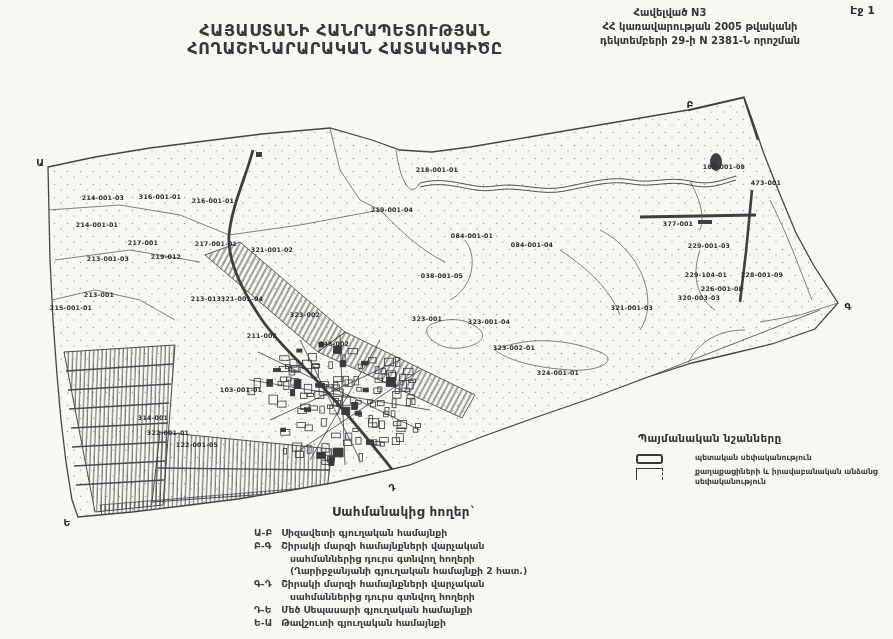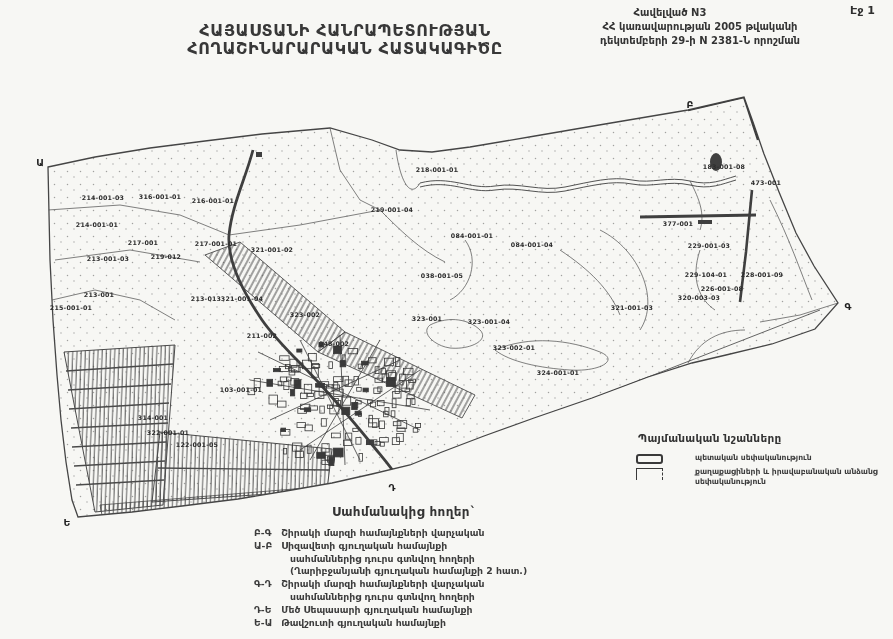--- a/index.html
+++ b/index.html
@@ -332,22 +332,22 @@
             <div>քաղաքացիների և իրավաբանական անձանց</div>
             <div>սեփականություն</div>
           </div>
         </div>
       </div>
   </div>
 
   <div class="adjacent">
     <div class="adjacent-title">Սահմանակից հողեր`</div>
     <div id="adjacent-rows">
+        <div class="adj-line"><span class="code">Ա-Բ</span> Սիզավետի գյուղական համայնքի</div>
         <div class="adj-line"><span class="code">Բ-Գ</span> Շիրակի մարզի համայնքների վարչական</div>
-        <div class="adj-line"><span class="code">Ա-Բ</span> Սիզավետի գյուղական համայնքի</div>
         <div class="adj-line adj-cont">սահմաններից  դուրս գտնվող հողերի</div>
         <div class="adj-line adj-cont">(Ղարիբջանյանի գյուղական համայնքի 2 հատ.)</div>
         <div class="adj-line"><span class="code">Գ-Դ</span> Շիրակի մարզի համայնքների վարչական</div>
         <div class="adj-line adj-cont">սահմաններից  դուրս գտնվող հողերի</div>
         <div class="adj-line"><span class="code">Դ-Ե</span> Մեծ Սեպասարի գյուղական համայնքի</div>
         <div class="adj-line"><span class="code">Ե-Ա</span> Թավշուտի գյուղական համայնքի</div>
       </div>
   </div>
 
 </div>

